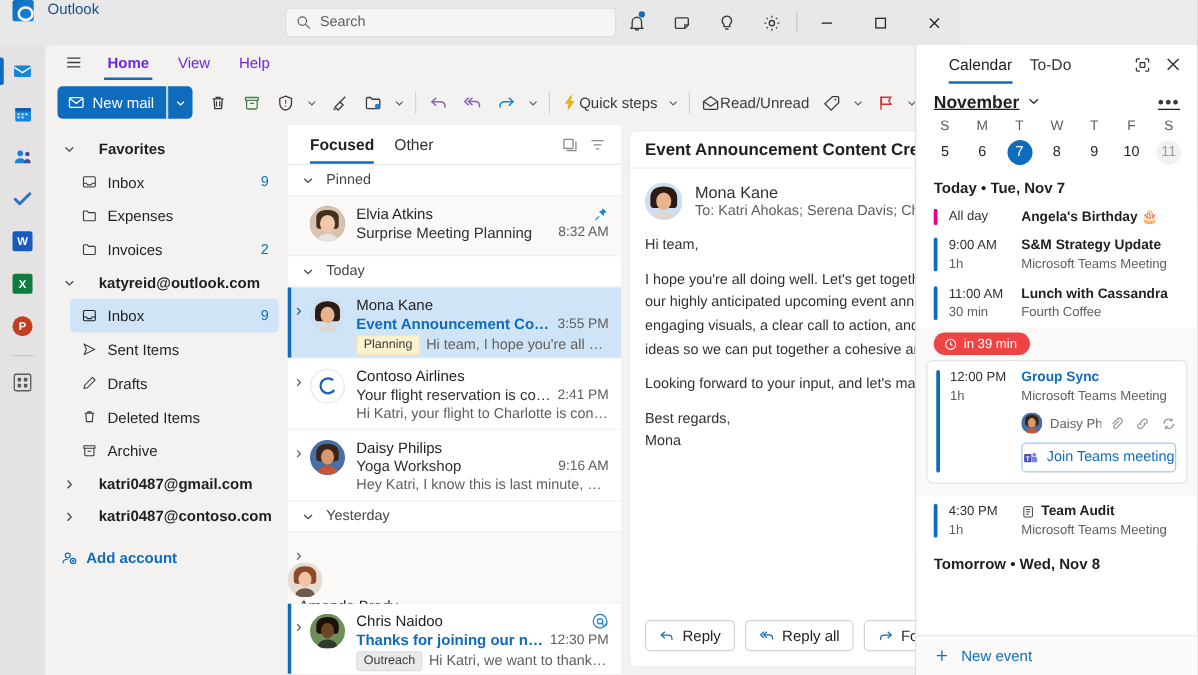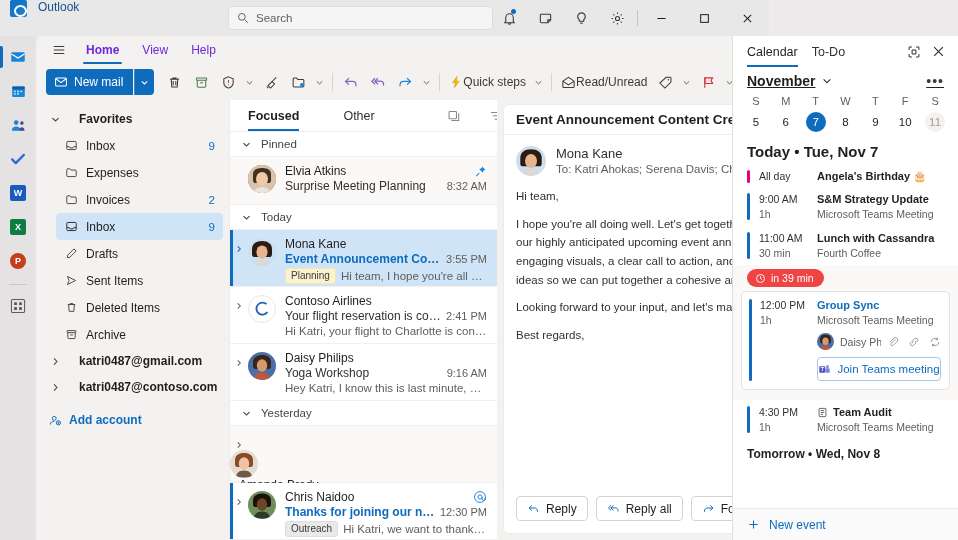--- a/index.html
+++ b/index.html
@@ -156,21 +156,21 @@
     font-size: 12px; font-weight: bold; color: #0f6cbd; margin-top: 6px;
   }
 
   
   .msglist {
     width: 268px; height: 440px; background: #fff; border-left: 1px solid #edebe9;
     display: flex; flex-direction: column;
   }
   .ml-head {
     height: 32px; display: flex; align-items: center; padding: 0 8px 0 18px;
-    border-bottom: 1px solid #edebe9; flex: none; gap: 28px;
+    border-bottom: 1px solid #edebe9; flex: none;
   }
   .ml-tab {
     font-size: 12.5px; color: #323130; margin-right: 16px; position: relative;
     height: 31px; display: flex; align-items: center;
   }
   .ml-tab.active { font-weight: bold; color: #201f1e; }
   .ml-tab.active::after {
     content:""; position:absolute; left:0; right:0; bottom:0; height:2px; background:#0f6cbd;
   }
   .ml-head-spacer { flex: 1; }
@@ -252,21 +252,21 @@
     display: flex; align-items: center; gap: 6px; padding: 0 10px;
     font-size: 12px; color: #201f1e; white-space: nowrap;
   }
 
   
   .calpane {
     position: absolute; right: 0; top: 36px; width: 226px; height: 504px;
     background: #fff; border-left: 1px solid #e1dfdd;
     display: flex; flex-direction: column; z-index: 5;
   }
-  .cp-head { height: 31px; display: flex; align-items: center; padding: 0 8px 0 14px; flex: none; }
+  .cp-head { height: 31px; display: flex; align-items: center; padding: 0 8px 0 14px; flex: none; margin-left: 12px; }
   .cp-tab {
     font-size: 12.5px; color: #323130; margin-right: 14px; height: 30px;
     display: flex; align-items: center; position: relative;
   }
   .cp-tab.active { color: #201f1e; }
   .cp-tab.active::after { content:""; position:absolute; left:0; right:0; bottom:0; height:2px; background:#0f6cbd; }
   .cp-spacer { flex: 1; }
   .cp-hicon { width: 24px; height: 24px; display: flex; align-items: center; justify-content: center; color: #323130; }
 
   .cp-month { display: flex; align-items: center; padding: 6px 10px 2px 14px; text-decoration: underline; }
@@ -278,21 +278,21 @@
   .cp-dow div, .cp-days div {
     flex: 1; text-align: center; font-size: 11px; color: #605e5c;
     height: 20px; line-height: 20px;
   }
   .cp-dow div { color: #605e5c; }
   .cp-days div { color: #201f1e; font-size: 11.5px; height: 23px; line-height: 23px; }
   .cp-days .day-in { display: inline-block; width: 20px; height: 20px; line-height: 20px; border-radius: 50%; }
   .cp-days .today .day-in { background: #0f6cbd; color: #fff; }
   .cp-days .dim .day-in { background: #f3f2f1; color: #a19f9d; }
 
-  .cp-daylabel { font-size: 15px; font-weight: bold; color: #201f1e; padding: 9px 14px 6px; }
+  .cp-daylabel { font-size: 12px; font-weight: bold; color: #201f1e; padding: 9px 14px 6px; }
   .cp-events { flex: 1; overflow: hidden; }
   .ev {
     display: flex; padding: 6px 10px 6px 14px; gap: 9px; position: relative; background: #fff;
   }
   .ev-bar { width: 3px; border-radius: 2px; flex: none; }
   .ev-time { width: 49px; flex: none; }
   .ev-t1 { font-size: 10.5px; color: #323130; }
   .ev-t2 { font-size: 10.5px; color: #605e5c; margin-top: 3px; }
   .ev-info { flex: 1; min-width: 0; }
   .ev-title { font-size: 11px; font-weight: bold; color: #201f1e; white-space: nowrap; overflow: hidden; text-overflow: ellipsis; }
@@ -644,47 +644,55 @@
         <div class="fitem">
           <span class="ficon">
             <svg width="13" height="13" viewBox="0 0 16 16" fill="none" stroke="#3b3a39" stroke-width="1.1">
               <path d="M2.2 4.4a1 1 0 011-1h2.7l1.3 1.6h5.6a1 1 0 011 1v6a1 1 0 01-1 1H3.2a1 1 0 01-1-1v-7.6z"></path>
             </svg>
           </span>
           <span class="fname">Invoices</span>
           <span class="cnt">2</span>
         </div>
 
+        <div class="fgroup">
+          <span class="chev">
+            <svg width="9" height="9" viewBox="0 0 10 10" stroke="#484644" stroke-width="1.2" fill="none">
+                <path d="M1.6 3.4L5 6.6l3.4-3.2"></path>
+              </svg>
+          </span>
+          <span>katyreid@outlook.com</span>
+        </div>
 
         <div class="fitem selected">
           <span class="ficon">
             <svg width="13" height="13" viewBox="0 0 16 16" fill="none" stroke="#201f1e" stroke-width="1.1">
               <rect x="2.2" y="3" width="11.6" height="10" rx="1.2"></rect>
                 <path d="M2.4 9.4h2.8l1 1.6h3.6l1-1.6h2.8"></path>
             </svg>
           </span>
           <span class="fname">Inbox</span>
           <span class="cnt">9</span>
         </div>
         <div class="fitem">
           <span class="ficon">
             <svg width="13" height="13" viewBox="0 0 16 16" fill="none" stroke="#3b3a39" stroke-width="1.1">
+              <path d="M3 3l10 5-10 5 2-5z"></path>
+            </svg>
+          </span>
+          <span class="fname">Sent Items</span>
+          <span class="cnt"></span>
+        </div>
+        <div class="fitem">
+          <span class="ficon">
+            <svg width="13" height="13" viewBox="0 0 16 16" fill="none" stroke="#3b3a39" stroke-width="1.1">
               <path d="M11 2.4l2.6 2.6-7.6 7.6-3.2.6.6-3.2z"></path>
             </svg>
           </span>
           <span class="fname">Drafts</span>
-          <span class="cnt"></span>
-        </div>
-        <div class="fitem">
-          <span class="ficon">
-            <svg width="13" height="13" viewBox="0 0 16 16" fill="none" stroke="#3b3a39" stroke-width="1.1">
-              <path d="M3 3l10 5-10 5 2-5z"></path>
-            </svg>
-          </span>
-          <span class="fname">Sent Items</span>
           <span class="cnt"></span>
         </div>
         <div class="fitem">
           <span class="ficon">
             <svg width="13" height="13" viewBox="0 0 16 16" fill="none" stroke="#3b3a39" stroke-width="1.1">
               <path d="M3.4 4.4h9.2M6.4 4.4V3.1h3.2v1.3M4.5 4.4l.6 8.3h5.8l.6-8.3"></path>
             </svg>
           </span>
           <span class="fname">Deleted Items</span>
           <span class="cnt"></span>
@@ -976,20 +984,21 @@
                   <span>To:</span>
                   <span>Katri Ahokas;  Serena Davis;  Chris Naidoo</span>
                 </div>
               </div>
             </div>
             <div class="rp-text">
               <p>Hi team,</p>
               <p>I hope you're all doing well. Let's get together to brainstorm and create content for our highly anticipated upcoming event announcement. We need compelling copy, engaging visuals, a clear call to action, and visual assets. Share your creative ideas so we can put together a cohesive and visually appealing content package.</p>
               <p>Looking forward to your input, and let's make this announcement a great success!</p>
               <p style="margin-bottom:0">Best regards,</p>
+              <p>Mona</p>
             </div>
           </div>
           <div class="rp-actions">
             <div class="rp-btn">
               <span>
                 <svg width="13" height="13" viewBox="0 0 16 16" fill="none" stroke="#0f6cbd" stroke-width="1.2">
                   <path d="M6 4.2L2.5 7.4 6 10.6"></path>
                     <path d="M2.8 7.4h6.4c2.3 0 3.8 1.6 3.8 3.8v1"></path>
                 </svg>
               </span>

